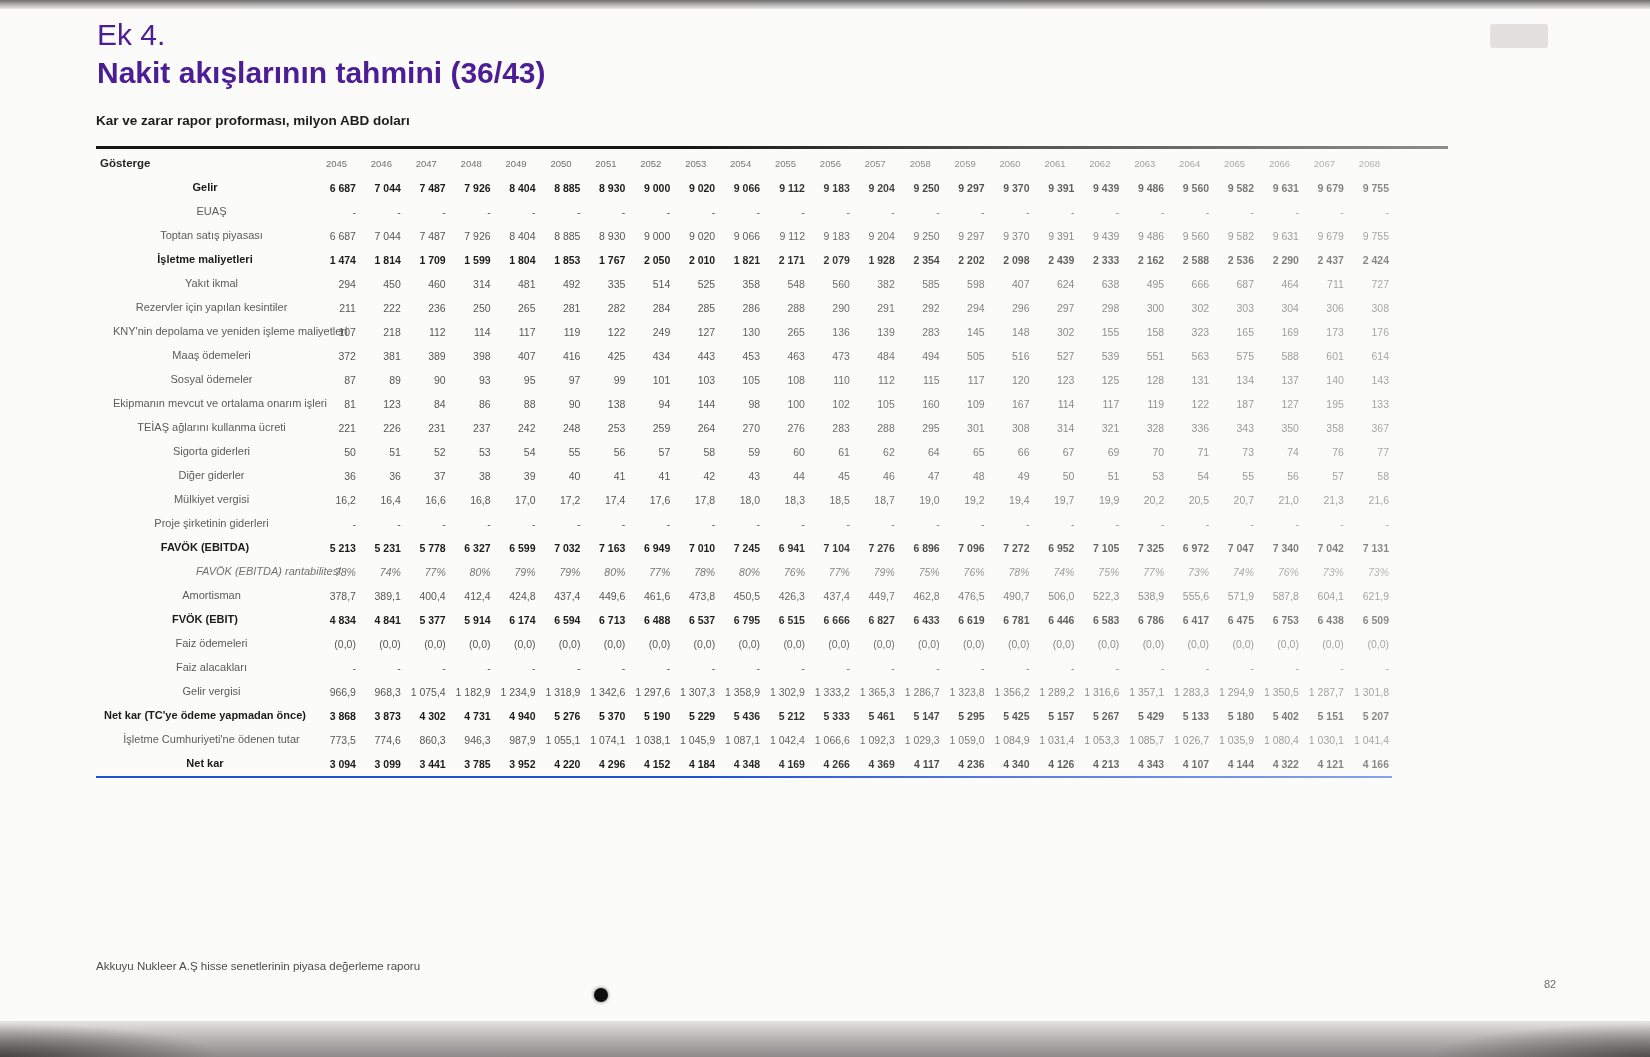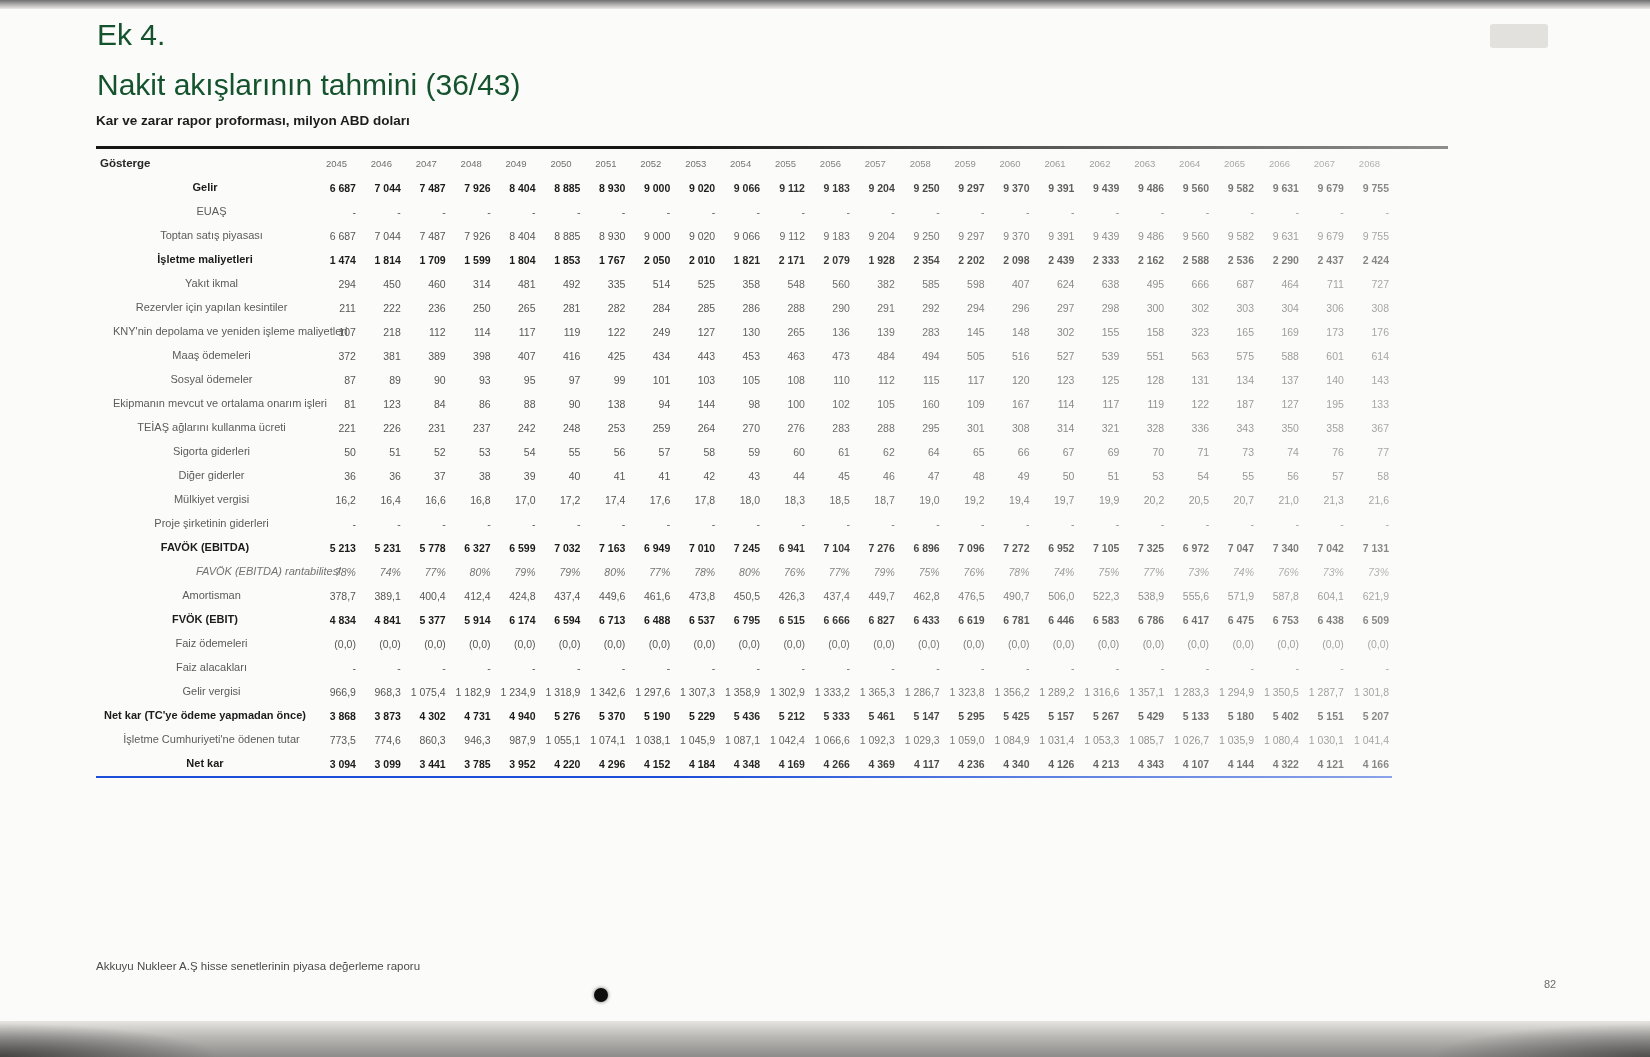--- a/index.html
+++ b/index.html
@@ -30,23 +30,23 @@
   .artifact-dot {
     position: absolute; left: 594px; top: 988px; width: 14px; height: 14px;
     border-radius: 50%; background: #0d0d0d;
     box-shadow: 0 0 3px 1px rgba(13,13,13,0.35);
   }
   .artifact-smudge {
     position: absolute; left: 1490px; top: 24px; width: 58px; height: 24px;
     background: #dedcd9; border-radius: 3px; opacity: 0.85;
   }
   
-  .title-block { position: absolute; left: 97px; top: 16px; color: #14532d; }
+  .title-block { position: absolute; left: 97px; top: 16px; color: #4c1d95; }
   .title-line1 { font-size: 30px; font-weight: 400; line-height: 1.25; }
-  .title-line2 { font-size: 30px; font-weight: 400; line-height: 1.25; margin-top: 12px; }
+  .title-line2 { font-size: 30px; font-weight: 700; line-height: 1.25; margin-top: 0; }
   .table-title {
     position: absolute; left: 96px; top: 113px;
     font-size: 13.5px; font-weight: 700; color: #1d1d1d;
   }
   
   .rule-top {
     position: absolute; left: 96px; top: 146px; width: 1352px; height: 3px;
     background: #161616;
   }
   

